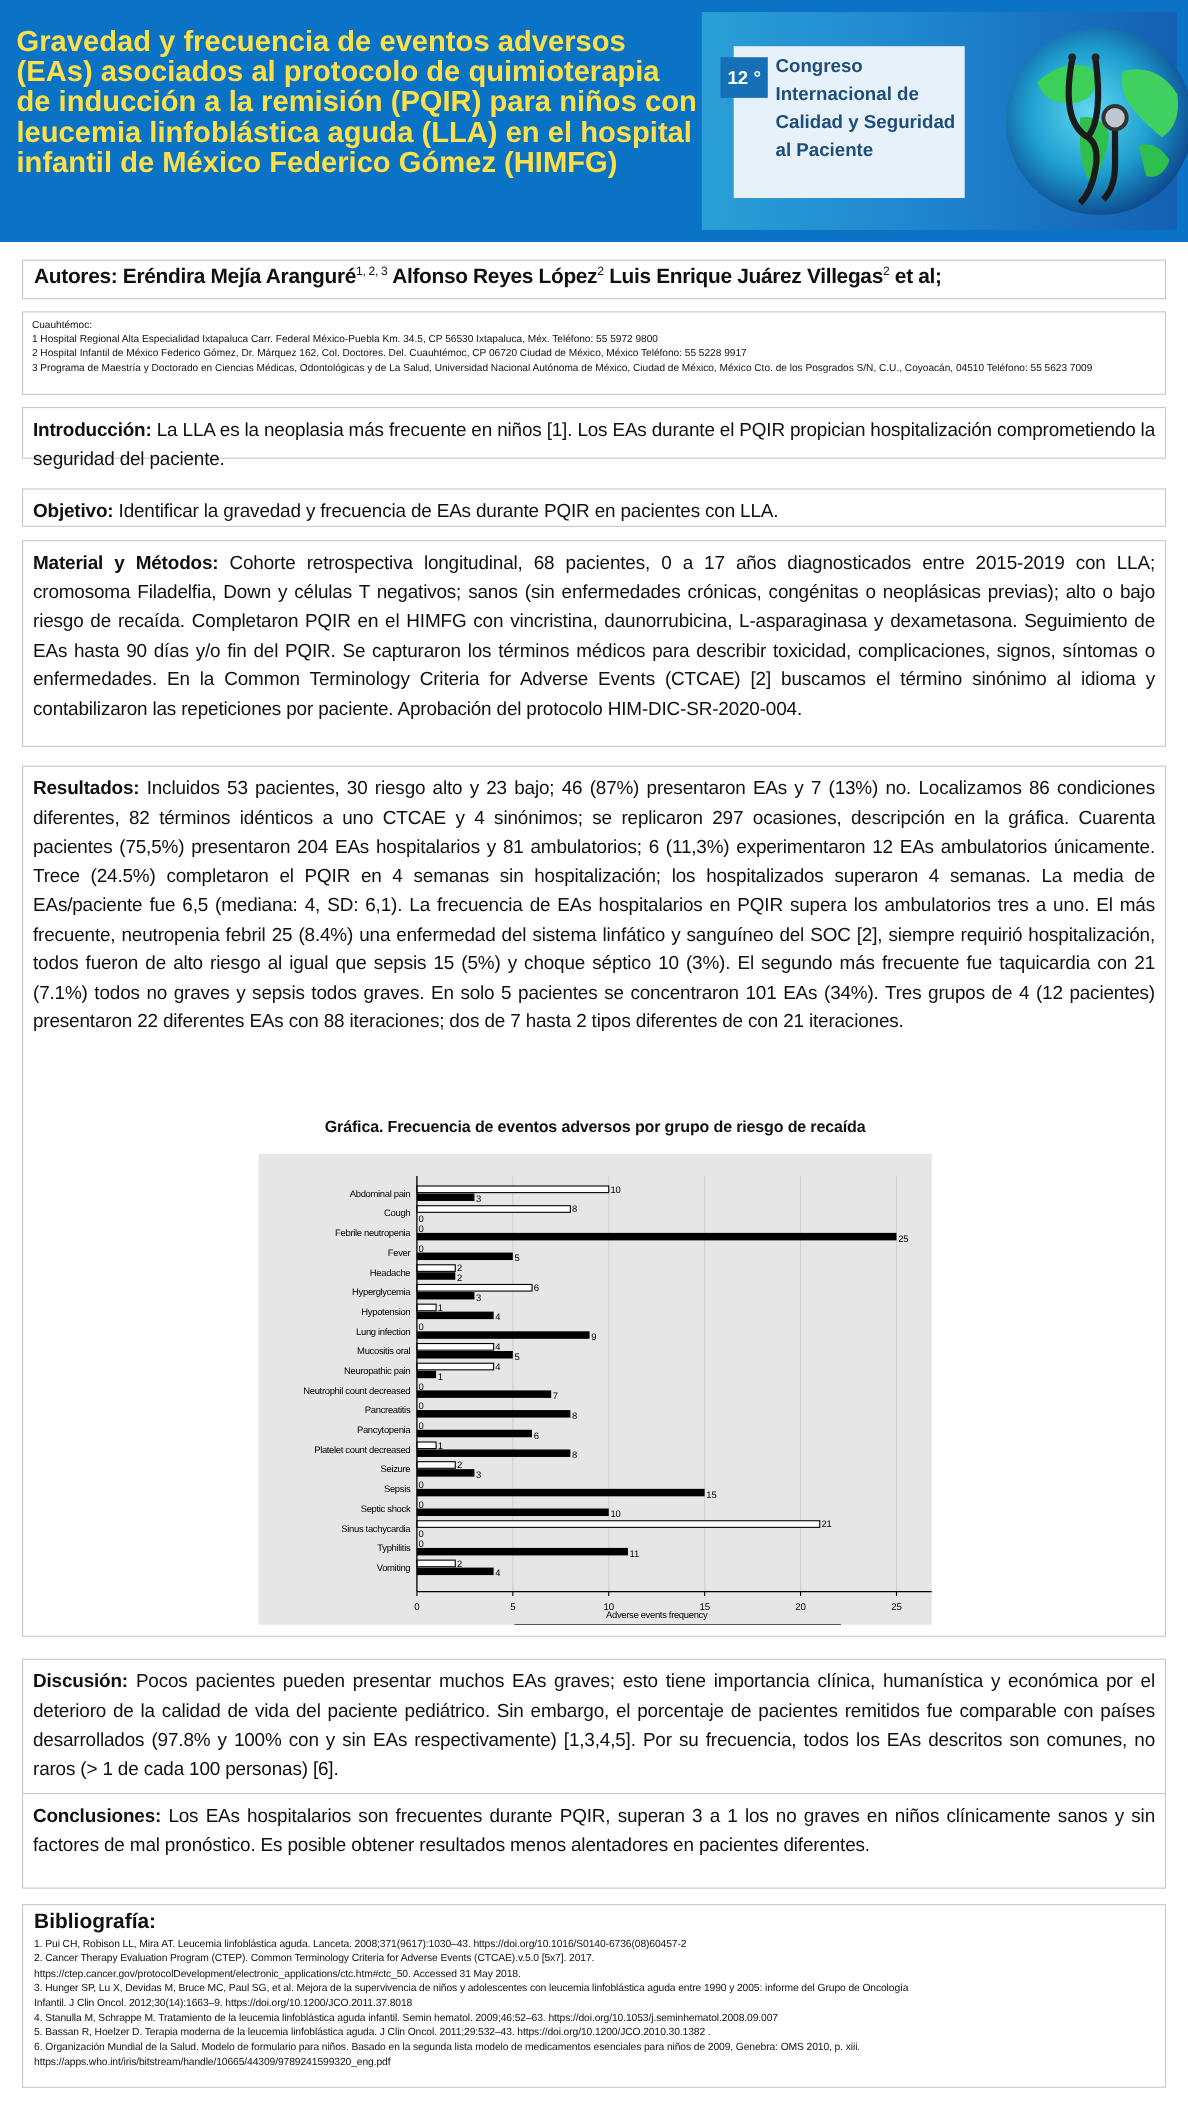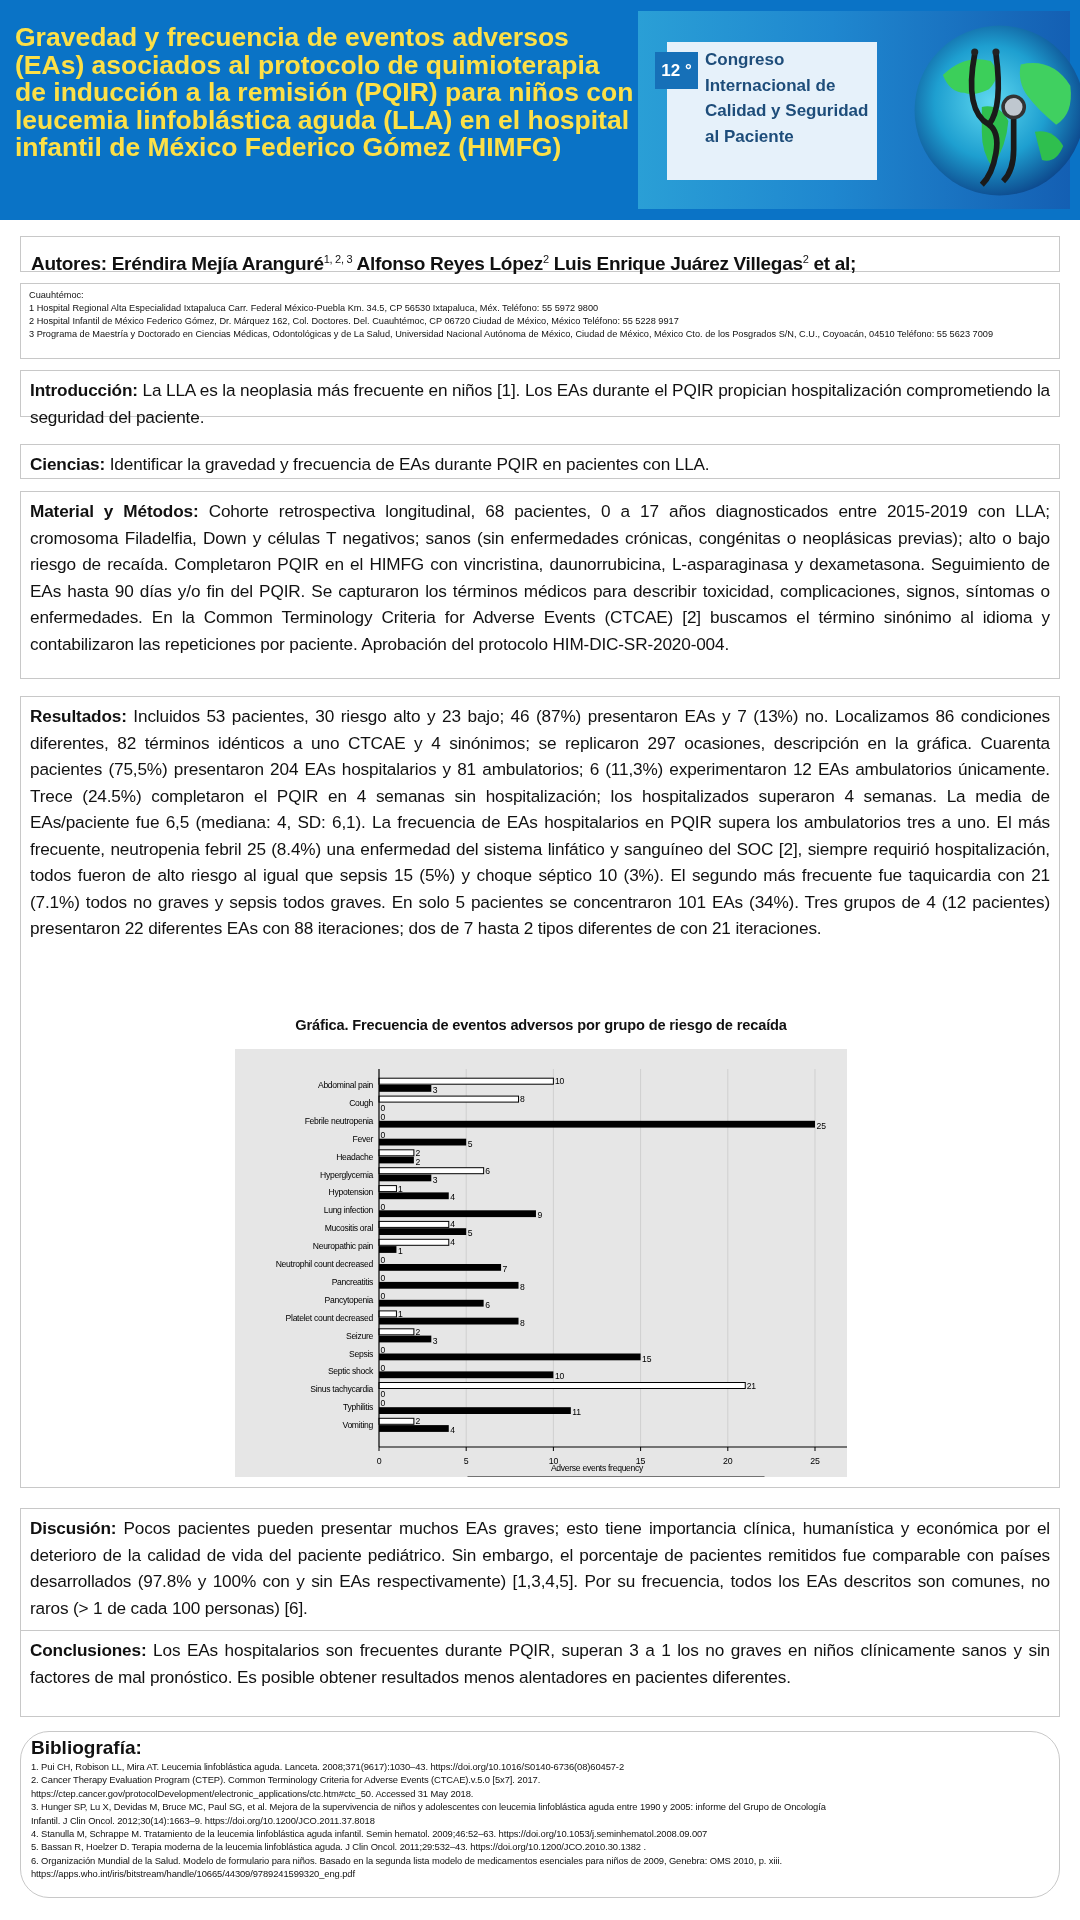--- a/index.html
+++ b/index.html
@@ -9,33 +9,33 @@
   .header { position: absolute; left: 0; top: 0; width: 1080px; height: 220px; background: #0a73c6; }
   .header-title { position: absolute; left: 15px; top: 24px; width: 620px; color: #fde047; font-weight: bold; font-size: 26.5px; line-height: 27.5px; }
   .banner { position: absolute; left: 638px; top: 11px; width: 432px; height: 198px;
     background: linear-gradient(90deg, #2a9fd6 0%, #1f87cf 45%, #145fb3 100%); }
   .banner-card { position: absolute; left: 29px; top: 31px; width: 210px; height: 138px; background: #e6f1fa; }
   .banner-num { position: absolute; left: 17px; top: 41px; width: 43px; height: 37px; background: #1670b8; color: #fff; font-weight: bold; font-size: 17px; line-height: 37px; text-align: center; }
   .banner-text { position: absolute; left: 67px; top: 36px; width: 170px; color: #1e4d7a; font-weight: bold; font-size: 17px; line-height: 25.5px; }
   .globe { position: absolute; left: 273px; top: 11px; width: 177px; height: 177px; }
 
   .box { position: absolute; left: 20px; width: 1040px; border: 1.5px solid #c8c8c8; background: #fff; }
-  .authors { top: 236px; height: 36px; padding: 16px 10px; font-family: "Liberation Sans", sans-serif; font-weight: bold; font-size: 19px; letter-spacing: -0.3px; }
+  .authors { top: 236px; height: 36px; padding: 4px 10px; font-family: "Liberation Sans", sans-serif; font-weight: bold; font-size: 19px; letter-spacing: -0.3px; }
   .authors sup { font-size: 11px; font-weight: normal; vertical-align: 7px; }
   .inst { top: 283px; height: 76px; padding: 5px 8px; font-size: 9.2px; line-height: 13px; }
   .inst .lbl { font-weight: normal; }
   .para { padding: 6px 9px; font-size: 17.2px; line-height: 26.5px; text-align: justify; letter-spacing: -0.15px; }
   .para b { font-weight: bold; }
   .intro { top: 370px; height: 47px; }
   .obj { top: 444px; height: 35px; }
   .met { top: 491px; height: 188px; }
   .res { top: 696px; height: 792px; }
   .disc { top: 1508px; height: 131px; }
   .conc { top: 1630px; height: 87px; }
-  .bib { top: 1731px; height: 167px; padding: 4px 10px; border-radius: 29px; }
+  .bib { top: 1731px; height: 167px; padding: 4px 10px; }
   .bib-title { font-weight: bold; font-size: 19px; line-height: 24px; }
   .bib-item { font-size: 9.4px; line-height: 13.4px; letter-spacing: -0.1px; }
 
   .chart-title { position: absolute; left: 0; width: 1040px; top: 315px; text-align: center; font-weight: bold; font-size: 14.6px; }
   .chart-wrap { position: absolute; left: 214px; top: 352px; width: 612px; height: 428px; background: #e6e6e6; }
   .chart-wrap svg { position: absolute; left: 0; top: 0; }
 </style>
 </head>
 <body>
 
@@ -82,21 +82,21 @@
   <div>2 Hospital Infantil de México Federico Gómez, Dr. Márquez 162, Col. Doctores. Del. Cuauhtémoc, CP 06720 Ciudad de México, México Teléfono: 55 5228 9917</div>
   <div>3 Programa de Maestría y Doctorado en Ciencias Médicas, Odontológicas y de La Salud, Universidad Nacional Autónoma de México, Ciudad de México, México Cto. de los Posgrados S/N, C.U., Coyoacán, 04510 Teléfono: 55 5623 7009</div>
 </div>
 
 <div class="box para intro">
   <b>Introducción:</b>
   <span>La LLA es la neoplasia más frecuente en niños [1]. Los EAs durante el PQIR propician hospitalización comprometiendo la seguridad del paciente.</span>
 </div>
 
 <div class="box para obj">
-  <b>Ciencias:</b>
+  <b>Objetivo:</b>
   <span>Identificar la gravedad y frecuencia de EAs durante PQIR en pacientes con LLA.</span>
 </div>
 
 <div class="box para met">
   <b>Material y Métodos:</b>
   <span>Cohorte retrospectiva longitudinal, 68 pacientes, 0 a 17 años diagnosticados entre 2015-2019 con LLA; cromosoma Filadelfia, Down y células T negativos; sanos (sin enfermedades crónicas, congénitas o neoplásicas previas); alto o bajo riesgo de recaída. Completaron PQIR en el HIMFG con vincristina, daunorrubicina, L-asparaginasa y dexametasona. Seguimiento de EAs hasta 90 días y/o fin del PQIR. Se capturaron los términos médicos para describir toxicidad, complicaciones, signos, síntomas o enfermedades. En la Common Terminology Criteria for Adverse Events (CTCAE) [2] buscamos el término sinónimo al idioma y contabilizaron las repeticiones por paciente. Aprobación del protocolo HIM-DIC-SR-2020-004.</span>
 </div>
 
 <div class="box para res">
   <b>Resultados:</b>

